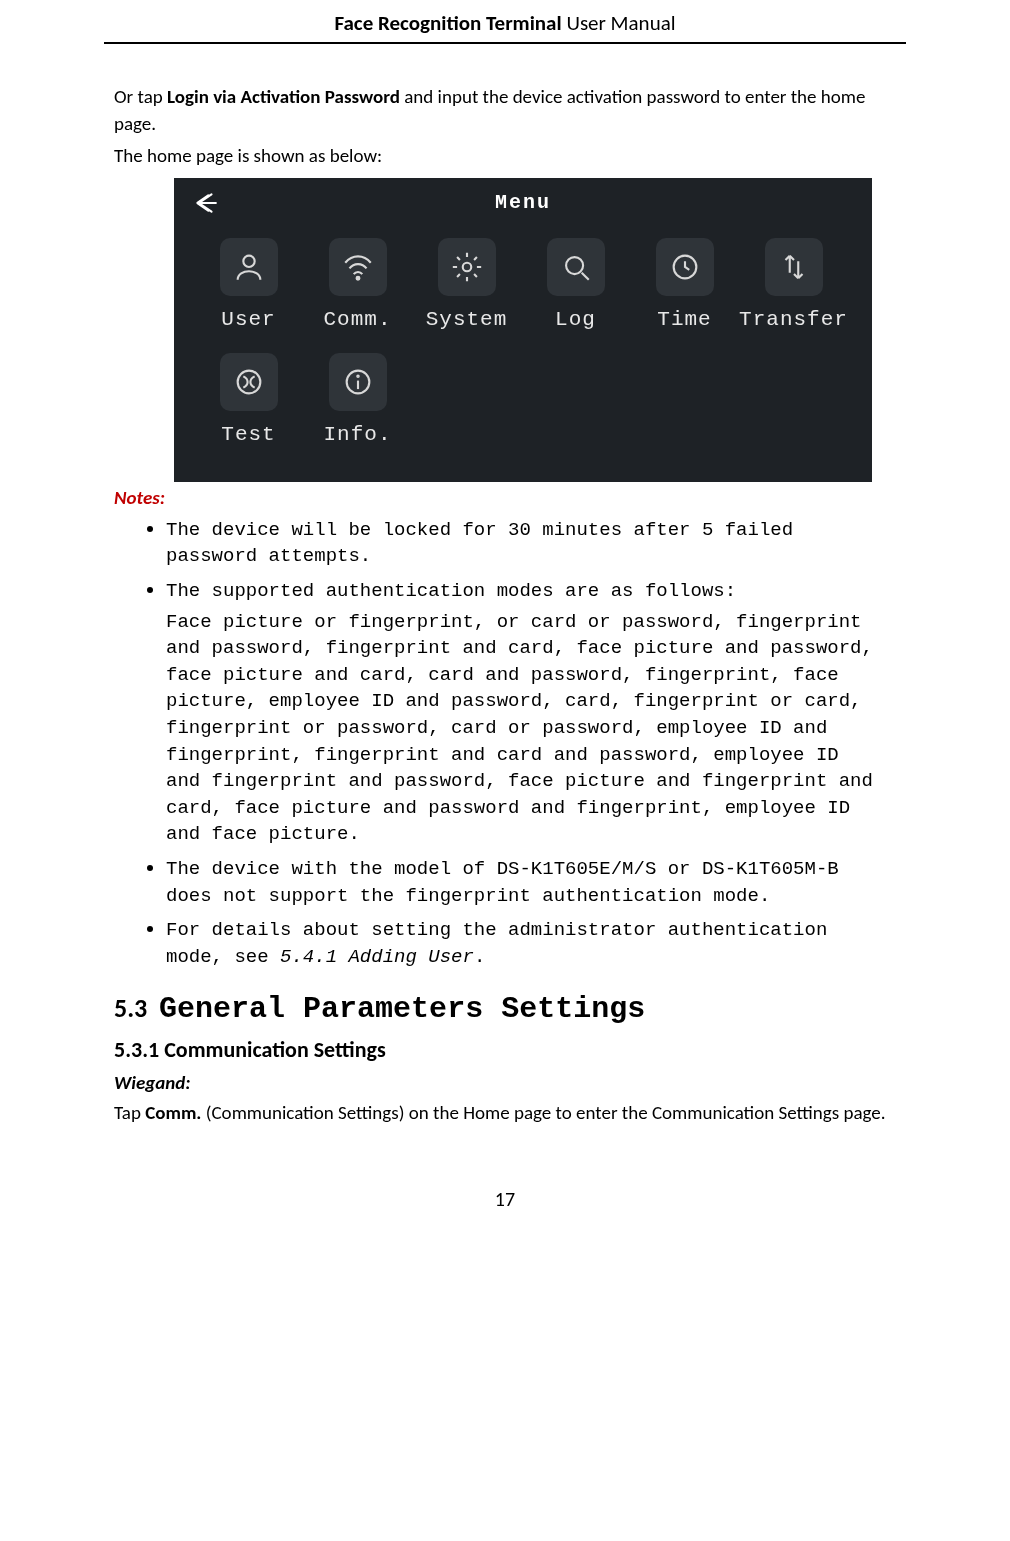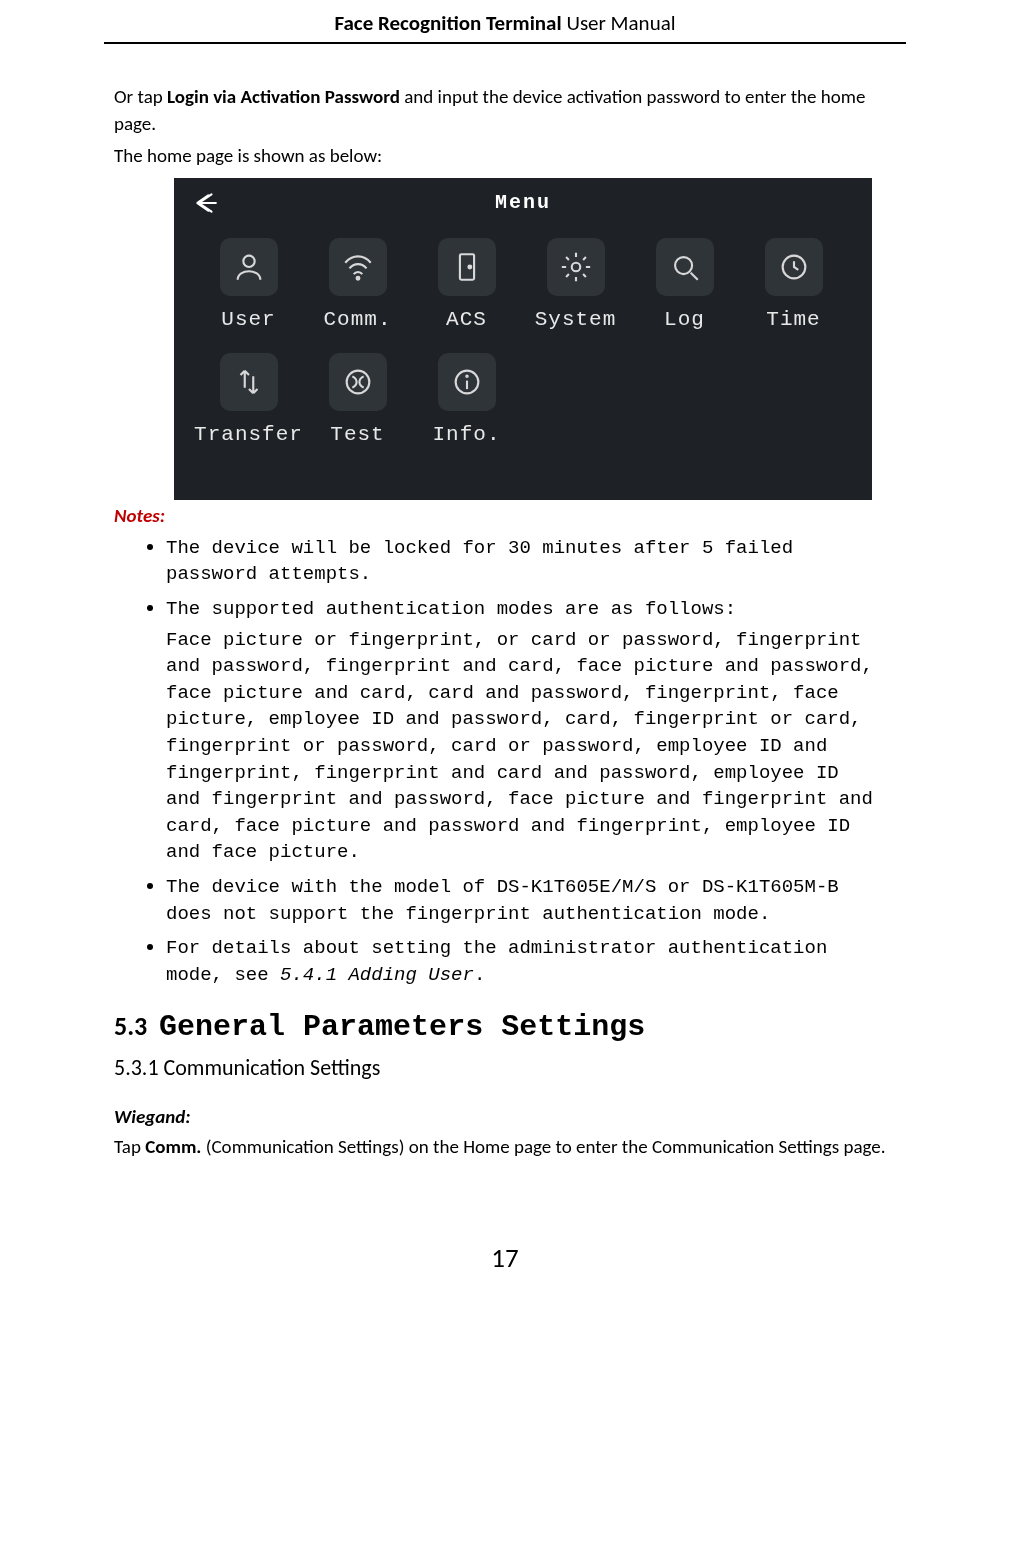--- a/index.html
+++ b/index.html
@@ -28,21 +28,21 @@
     padding: 0 10px;
   }
   .p { margin: 6px 0; line-height: 1.4; }
   .intro-line { margin-left: 0; }
   .screenshot {
     margin: 8px 0 4px 60px;
     width: 698px;
     background: #1e2226;
     color: #fff;
     font-family: 'SimSun', 'Courier New', monospace;
-    padding-bottom: 32px;
+    padding-bottom: 14px;
   }
   .shot-header {
     display: flex;
     align-items: center;
     padding: 12px 18px 12px 18px;
   }
   .back-arrow {
     width: 26px;
     height: 26px;
     margin-right: 8px;
@@ -108,33 +108,33 @@
     font-weight: bold;
     margin: 22px 0 4px 0;
   }
   .h2-text {
     font-family: Liberation Mono, monospace;
     font-size: 30px;
     font-weight: bold;
   }
   .h3 {
     font-size: 22px;
-    font-weight: normal;
-    margin: 10px 0 24px 0;
+    font-weight: bold;
+    margin: 10px 0 8px 0;
   }
   .purpose-heading {
     font-style: italic;
     font-weight: bold;
     margin: 6px 0 4px 0;
   }
   .justify { text-align: justify; }
   .pagenum {
     text-align: center;
-    margin-top: 80px;
-    font-size: 27px;
+    margin-top: 60px;
+    font-size: 20px;
   }
   .bold { font-weight: bold; }
 </style>
 </head>
 <body>
 
 <div class="page">
 
   <div class="header">
     <span class="bold">Face Recognition Terminal</span><span>  User Manual</span>
@@ -174,29 +174,20 @@
             <svg viewBox="0 0 24 24" stroke="#d8d8d8" stroke-width="1.5" fill="none">
                 <path d="M3 9c5-6 13-6 18 0"></path>
                 <path d="M6 13c3-4 9-4 12 0"></path>
                 <path d="M9 17c1.5-2 4.5-2 6 0"></path>
                 <circle cx="12" cy="20" r="1" fill="#d8d8d8"></circle>
               </svg>
           </div>
           <div class="icon-label">Comm.</div>
         </div>
 
-        <div class="icon-cell">
-          <div class="icon-box">
-            <svg viewBox="0 0 24 24" stroke="#d8d8d8" stroke-width="1.5" fill="none">
-                <rect x="7" y="3" width="10" height="18" rx="1"></rect>
-                <circle cx="14" cy="12" r="1" fill="#d8d8d8"></circle>
-              </svg>
-          </div>
-          <div class="icon-label">ACS</div>
-        </div>
 
         <div class="icon-cell">
           <div class="icon-box">
             <svg viewBox="0 0 24 24" stroke="#d8d8d8" stroke-width="1.5" fill="none">
                 <circle cx="12" cy="12" r="3"></circle>
                 <path d="M12 2v3M12 19v3M2 12h3M19 12h3M5 5l2 2M17 17l2 2M19 5l-2 2M7 17l-2 2"></path>
               </svg>
           </div>
           <div class="icon-label">System</div>
         </div>

